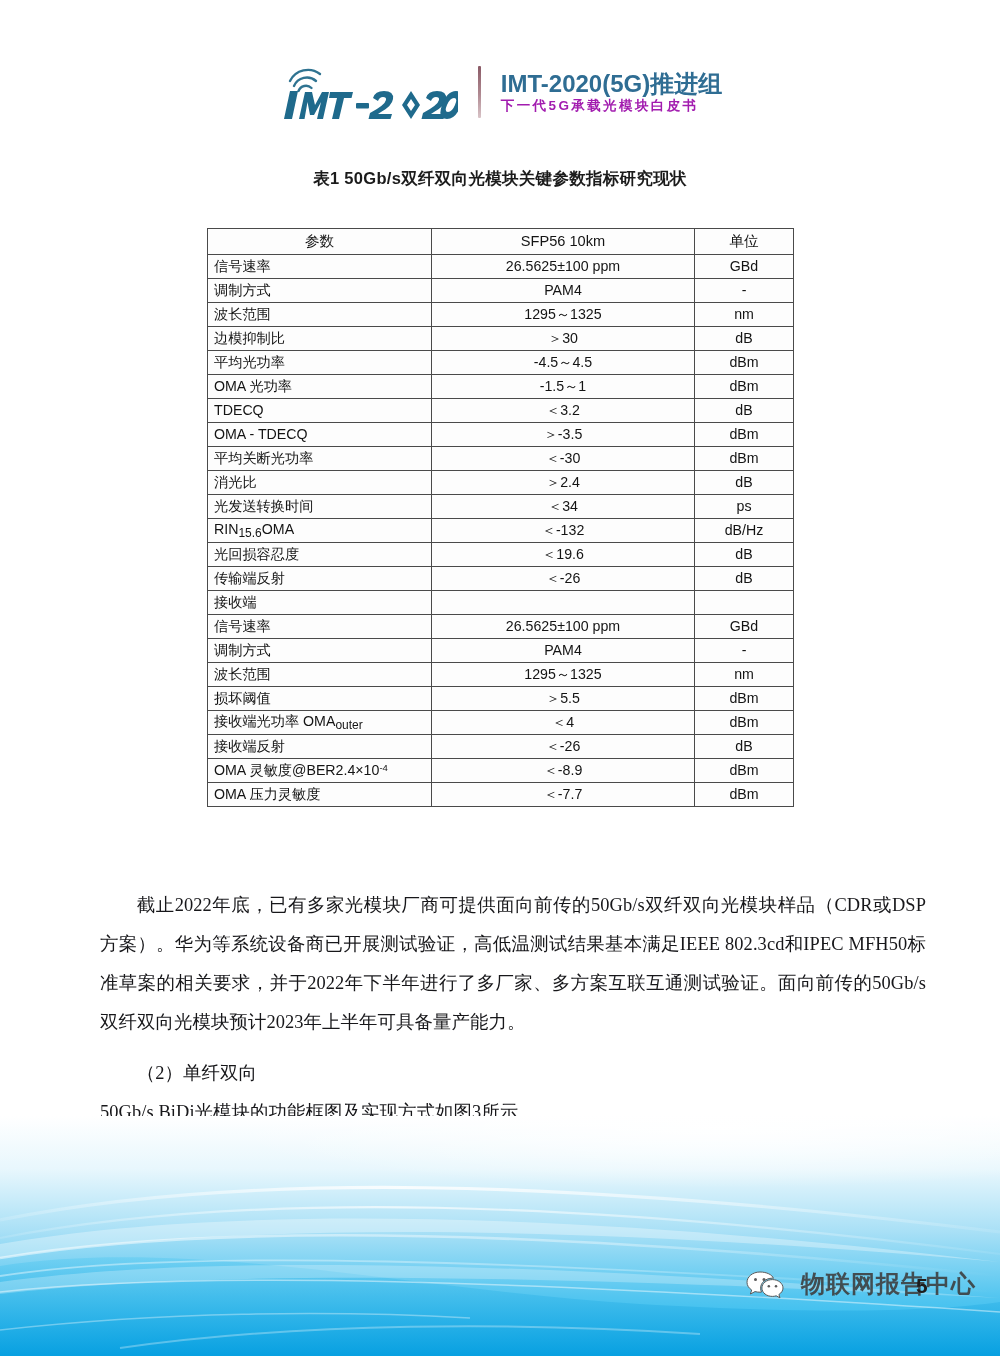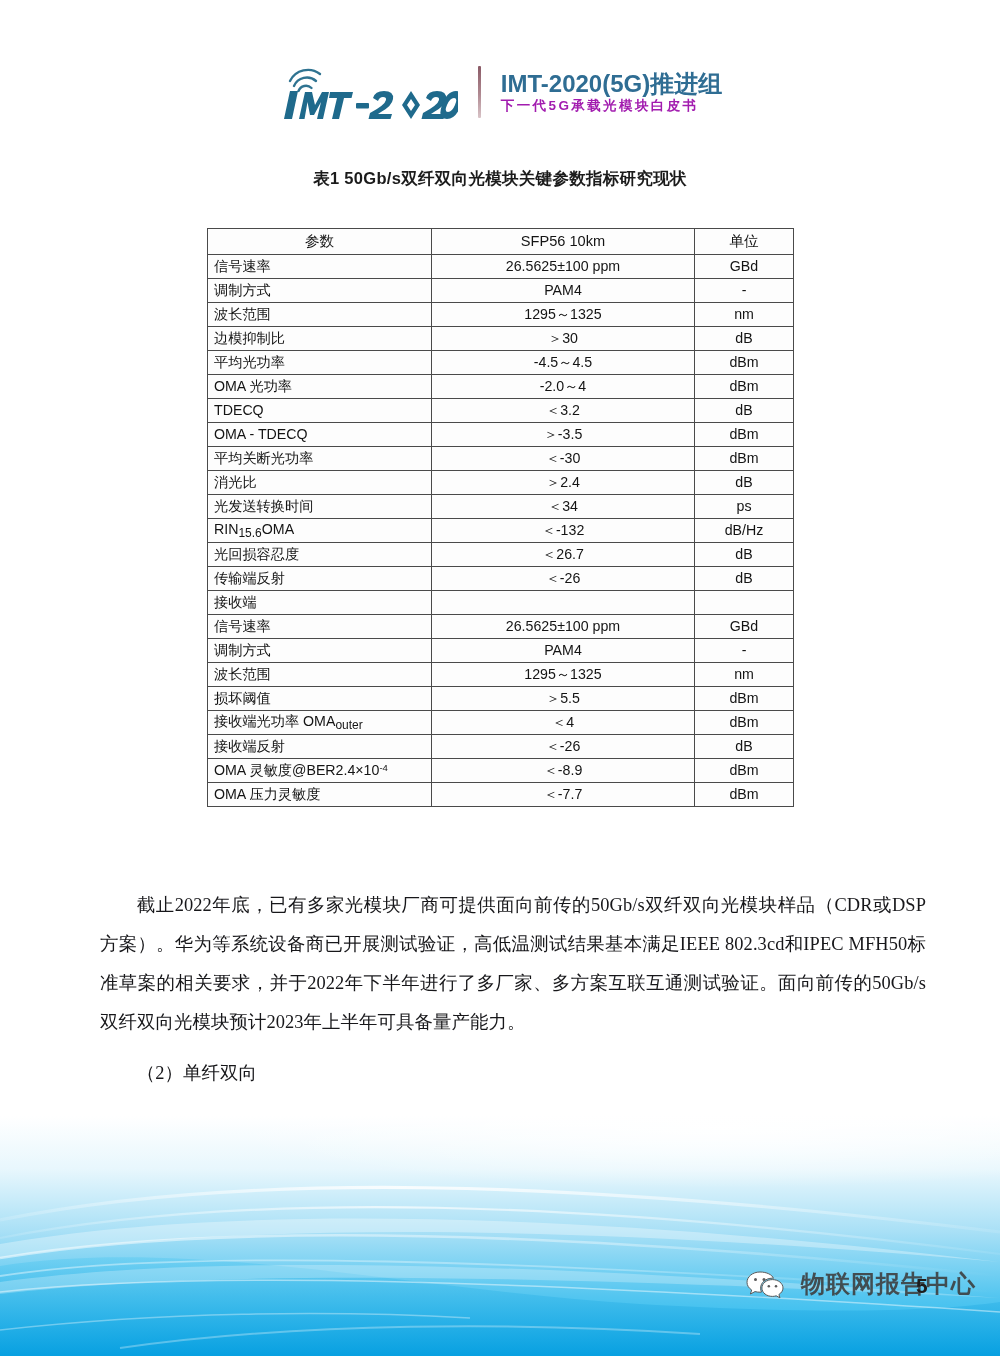--- a/index.html
+++ b/index.html
@@ -268,21 +268,21 @@
           <td class="val">＞30</td>
           <td class="unit">dB</td>
         </tr>
         <tr>
           <td class="param">平均光功率</td>
           <td class="val">-4.5～4.5</td>
           <td class="unit">dBm</td>
         </tr>
         <tr>
           <td class="param">OMA 光功率</td>
-          <td class="val">-2.0～4</td>
+          <td class="val">-1.5～1</td>
           <td class="unit">dBm</td>
         </tr>
         <tr>
           <td class="param">TDECQ</td>
           <td class="val">＜3.2</td>
           <td class="unit">dB</td>
         </tr>
         <tr>
           <td class="param">OMA - TDECQ</td>
           <td class="val">＞-3.5</td>
@@ -303,21 +303,21 @@
           <td class="val">＜34</td>
           <td class="unit">ps</td>
         </tr>
         <tr>
           <td class="param">RIN<sub class="sub">15.6</sub>OMA</td>
           <td class="val">＜-132</td>
           <td class="unit">dB/Hz</td>
         </tr>
         <tr>
           <td class="param">光回损容忍度</td>
-          <td class="val">＜26.7</td>
+          <td class="val">＜19.6</td>
           <td class="unit">dB</td>
         </tr>
         <tr>
           <td class="param">传输端反射</td>
           <td class="val">＜-26</td>
           <td class="unit">dB</td>
         </tr>
         <tr class="section">
           <td class="param section-cell">接收端</td>
           <td class="blank-cell">&nbsp;</td>
@@ -363,20 +363,21 @@
           <td class="val">＜-7.7</td>
           <td class="unit">dBm</td>
         </tr>
       </tbody>
   </table>
 </div>
 
 <div class="body-text">
   <p class="para indent">截止2022年底，已有多家光模块厂商可提供面向前传的50Gb/s双纤双向光模块样品（CDR或DSP方案）。华为等系统设备商已开展测试验证，高低温测试结果基本满足IEEE 802.3cd和IPEC MFH50标准草案的相关要求，并于2022年下半年进行了多厂家、多方案互联互通测试验证。面向前传的50Gb/s双纤双向光模块预计2023年上半年可具备量产能力。</p>
   <p class="para indent gap-top">（2）单纤双向</p>
+  <p class="para">50Gb/s BiDi光模块的功能框图及实现方式如图3所示。</p>
 </div>
 
 <div class="bottom-deco">
   <svg width="1000" height="240" viewBox="0 0 1000 240" xmlns="http://www.w3.org/2000/svg">
     <defs>
       <linearGradient id="skyGrad" x1="0" y1="0" x2="0" y2="1">
         <stop offset="0%" stop-color="#ffffff"></stop>
         <stop offset="22%" stop-color="#e8f7fd"></stop>
         <stop offset="48%" stop-color="#a9e0f6"></stop>
         <stop offset="75%" stop-color="#54c6f0"></stop>

